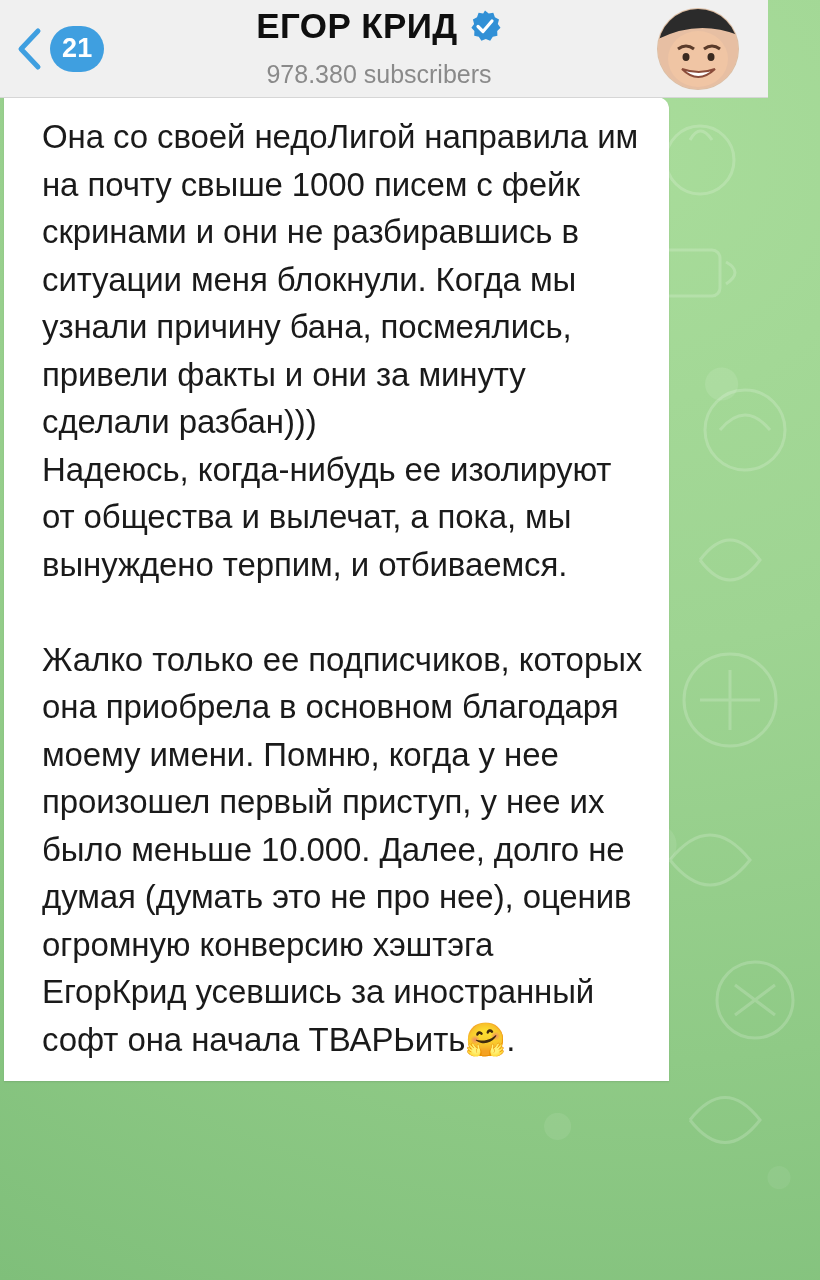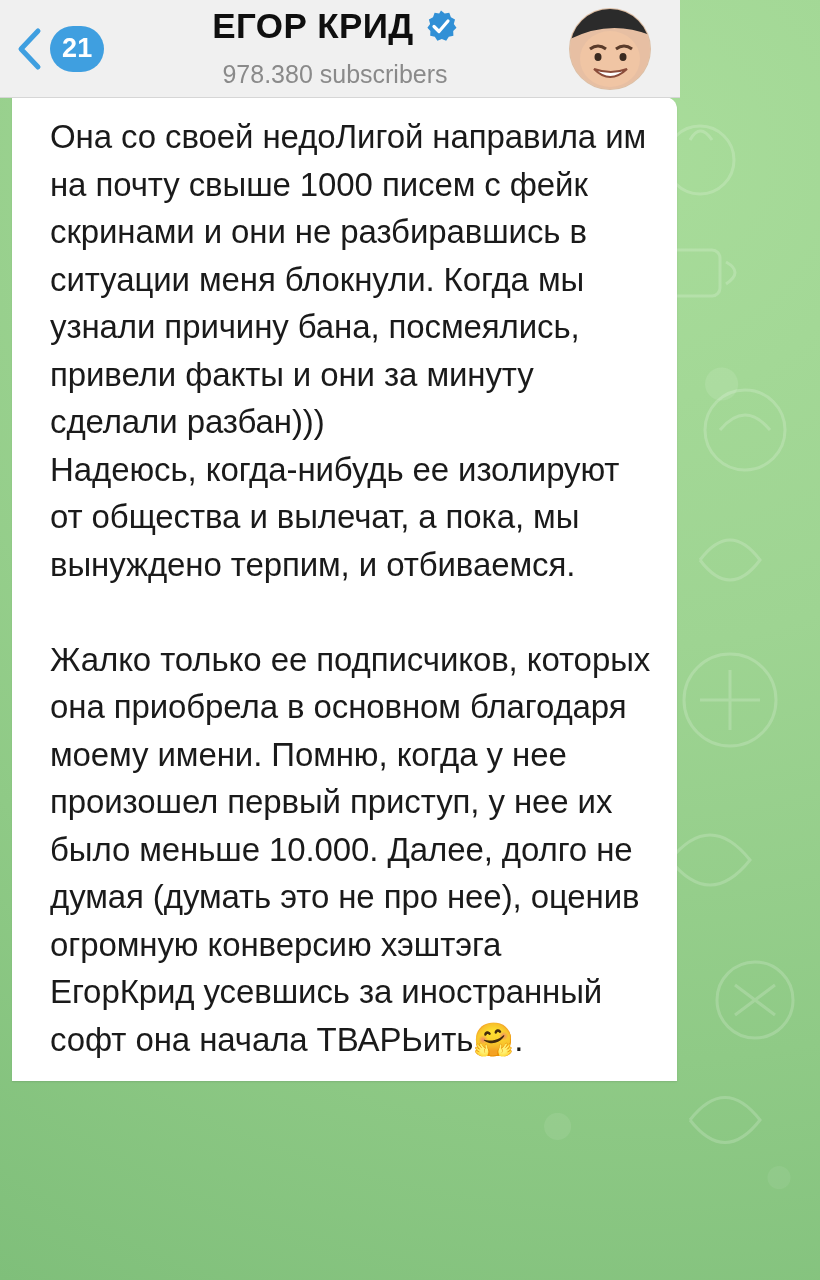--- a/index.html
+++ b/index.html
@@ -56,21 +56,21 @@
     inset: 0;
     opacity: .45;
     pointer-events: none;
   }
 
   
   .header {
     position: absolute;
     left: 0;
     top: 0;
-    width: 680px;
+    width: 768px;
     height: 97px;
     background: #f0f0f0;
     border-bottom: 1px solid #d6d6d6;
     display: flex;
     align-items: center;
     z-index: 30;
   }
   .back-area {
     width: 140px;
     height: 97px;
@@ -153,21 +153,21 @@
   .messages {
     position: absolute;
     left: 0;
     top: 97px;
     width: 820px;
     height: 1183px;
     z-index: 10;
   }
   .bubble {
     position: absolute;
-    left: 12px;
+    left: 4px;
     top: 0;
     width: 665px;
     background: #ffffff;
     border-top-right-radius: 12px;
     padding: 16px 24px 18px 38px;
     box-sizing: border-box;
     box-shadow: 0 1px 2px rgba(0,0,0,.10);
   }
   .msg-text {
     font-size: 33px;

